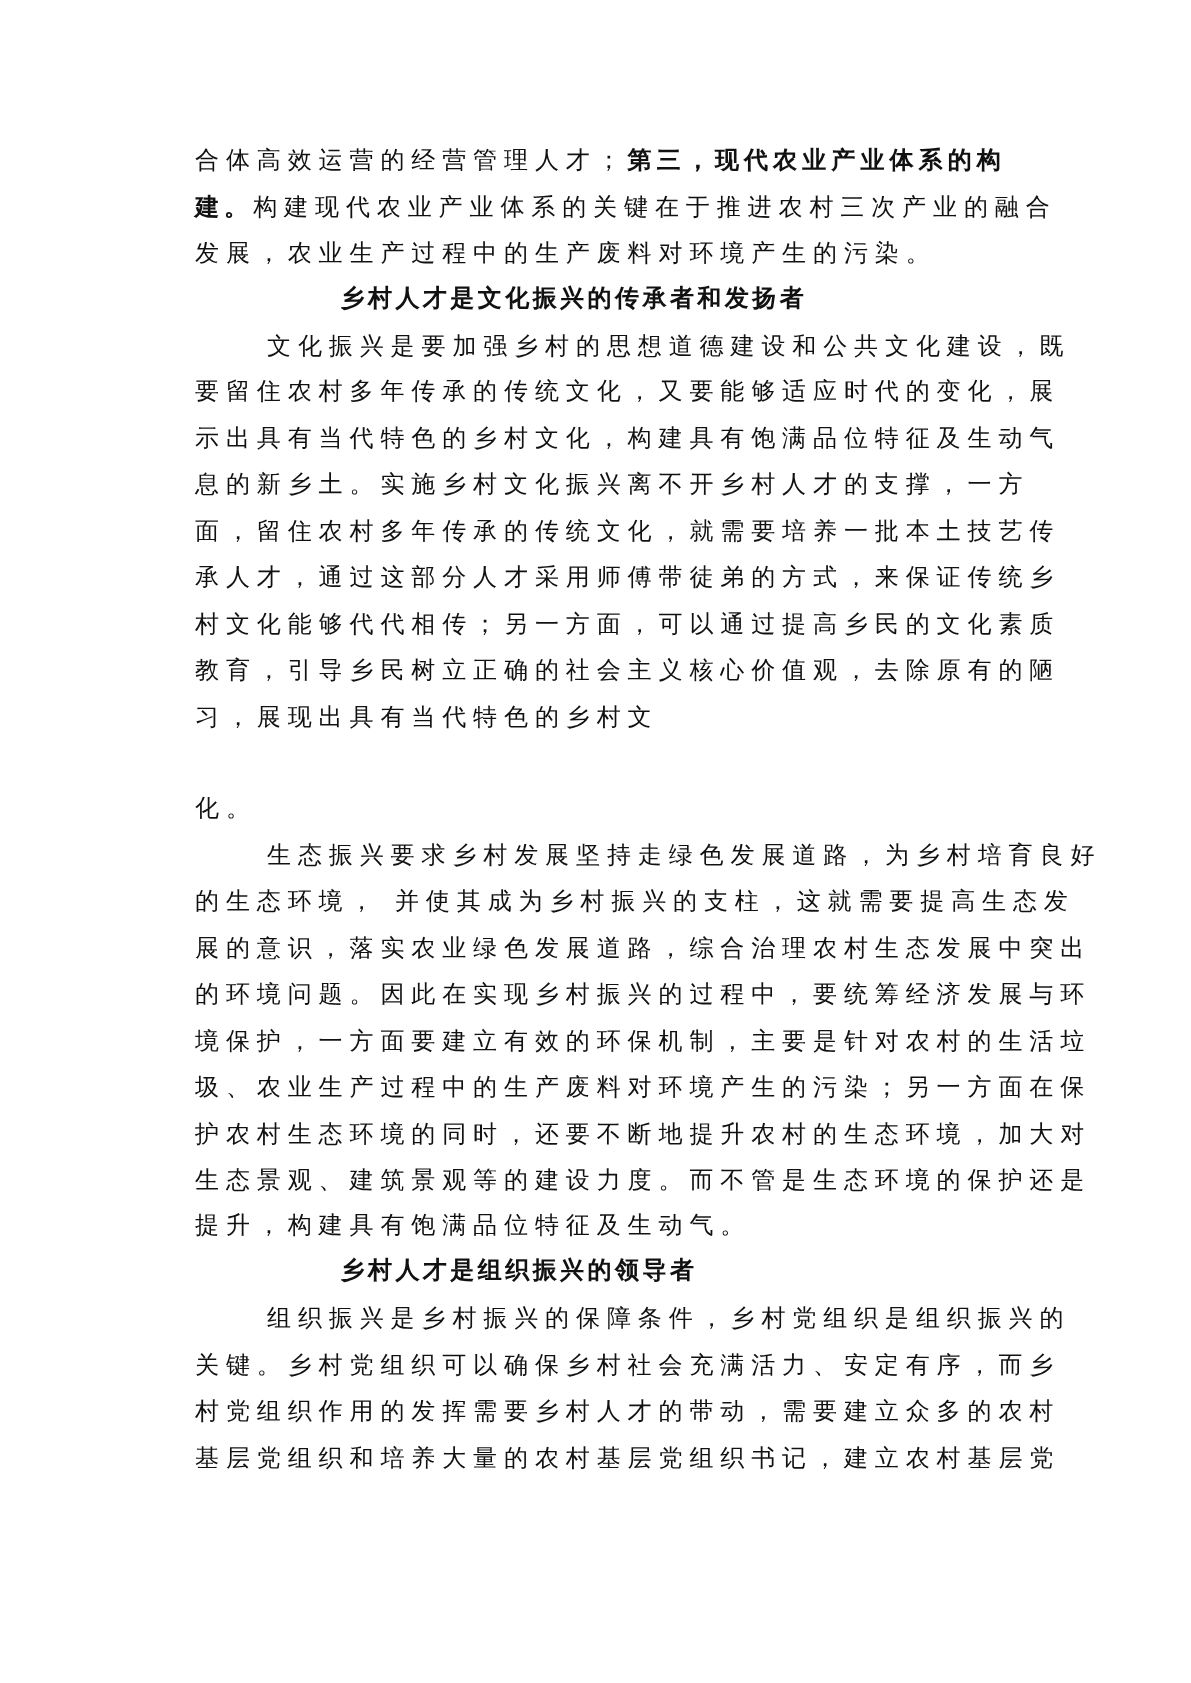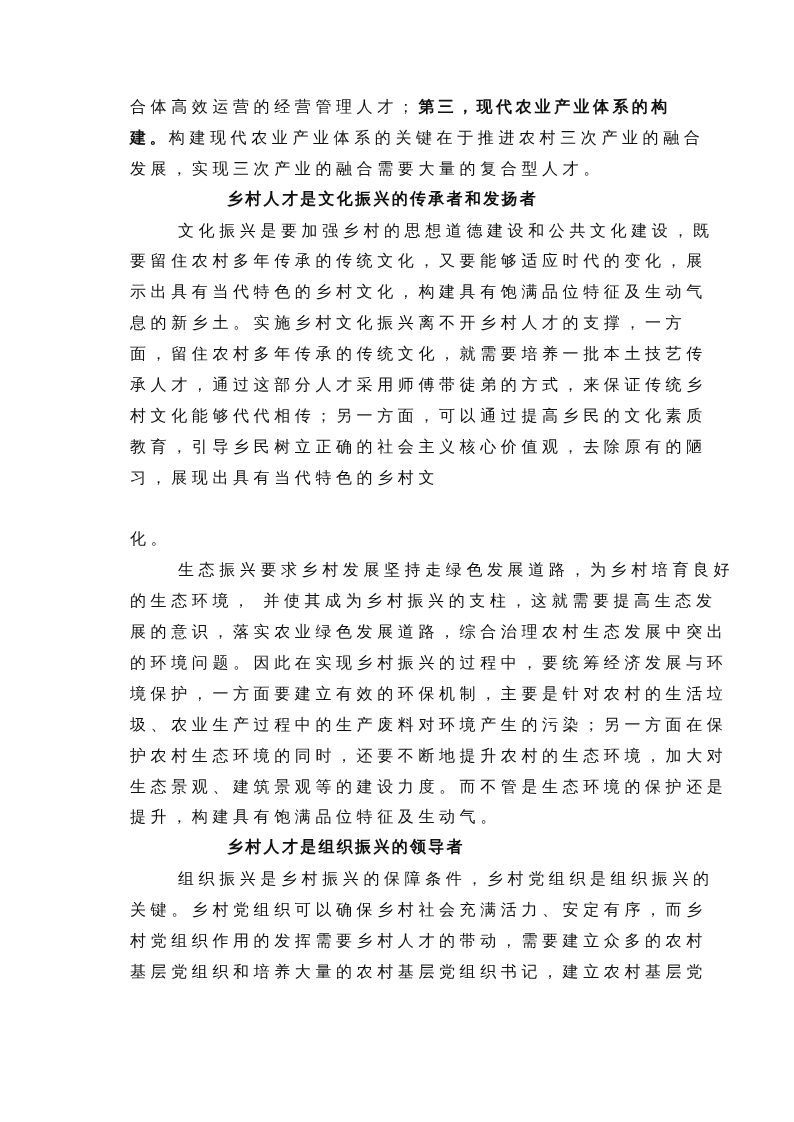--- a/index.html
+++ b/index.html
@@ -30,33 +30,33 @@
       letter-spacing: 4.6px;
     }
     .line.blank { }
     .heading {
       display: block;
       height: 30.9px;
       white-space: nowrap;
       font-weight: bold;
       padding-left: 97px;
       letter-spacing: 2.3px;
-      font-family: Liberation Mono, monospace;
+      font-family: Liberation Sans, sans-serif;
     }
     .indent { padding-left: 48px; }
     .bold { font-weight: bold; font-family: "DejaVu Sans", "Liberation Sans", sans-serif; letter-spacing: 3.4px; }
   </style>
 </head>
 <body>
 
 <div class="page">
 
   <div class="line"><span>合体高效运营的经营管理人才；</span><span class="bold">第三，现代农业产业体系的构</span></div>
   <div class="line"><span class="bold">建。</span><span>构建现代农业产业体系的关键在于推进农村三次产业的融合</span></div>
-  <div class="line"><span>发展，实现三次产业的融合需要大量的复合型人才。</span></div>
+  <div class="line"><span>发展，农业生产过程中的生产废料对环境产生的污染。</span></div>
 
   <div class="heading">乡村人才是文化振兴的传承者和发扬者</div>
   <div class="line indent">文化振兴是要加强乡村的思想道德建设和公共文化建设，既</div>
   <div class="line">要留住农村多年传承的传统文化，又要能够适应时代的变化，展</div>
   <div class="line">示出具有当代特色的乡村文化，构建具有饱满品位特征及生动气</div>
   <div class="line">息的新乡土。实施乡村文化振兴离不开乡村人才的支撑，一方</div>
   <div class="line">面，留住农村多年传承的传统文化，就需要培养一批本土技艺传</div>
   <div class="line">承人才，通过这部分人才采用师傅带徒弟的方式，来保证传统乡</div>
   <div class="line">村文化能够代代相传；另一方面，可以通过提高乡民的文化素质</div>
   <div class="line">教育，引导乡民树立正确的社会主义核心价值观，去除原有的陋</div>

